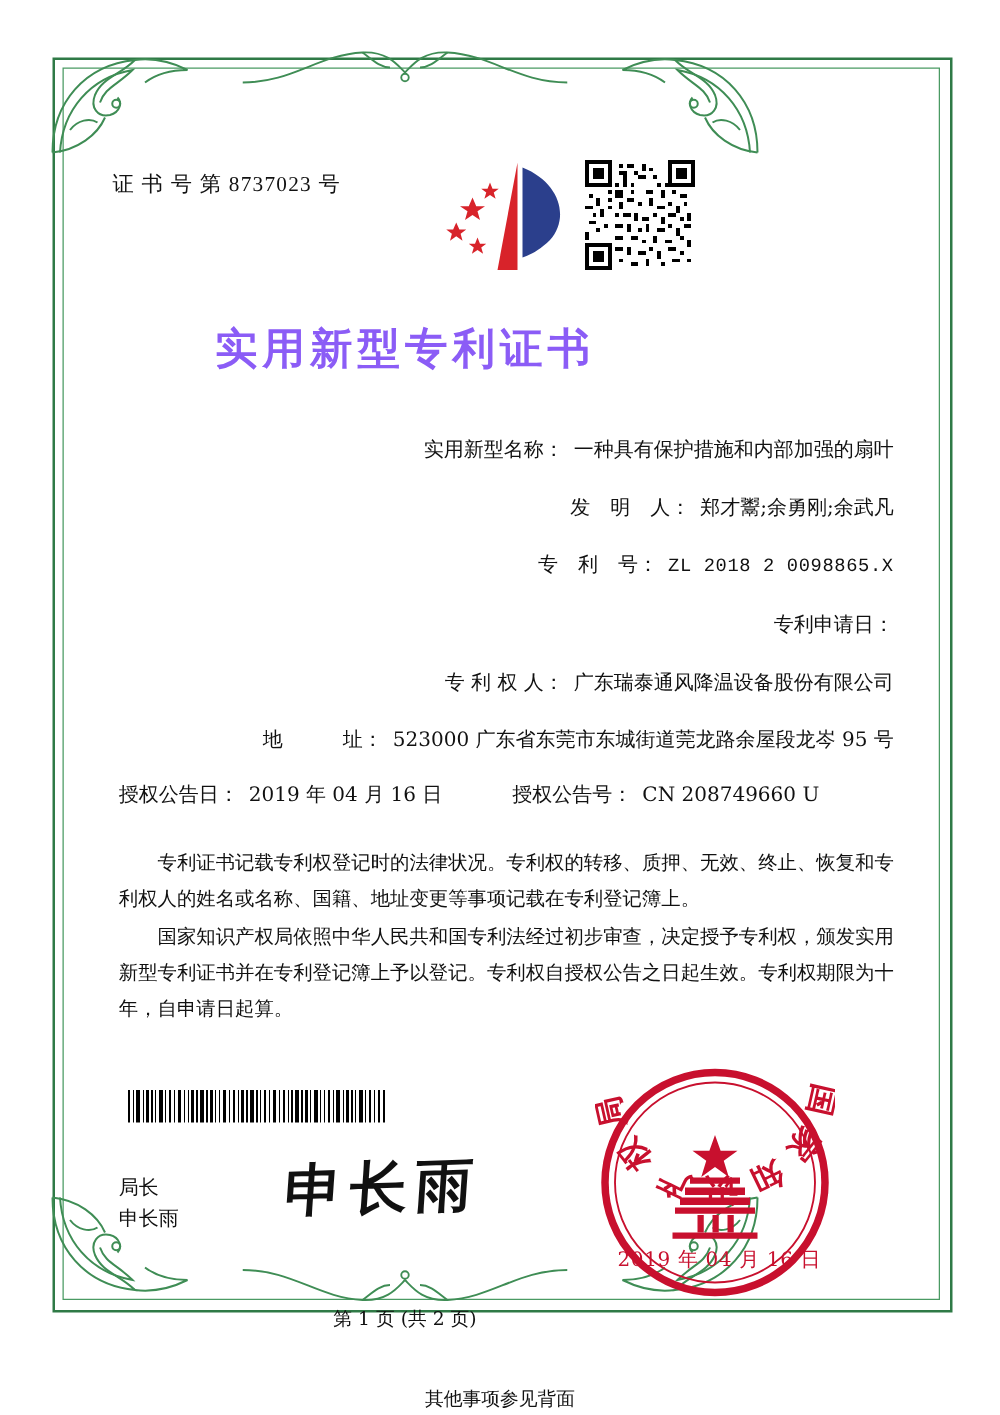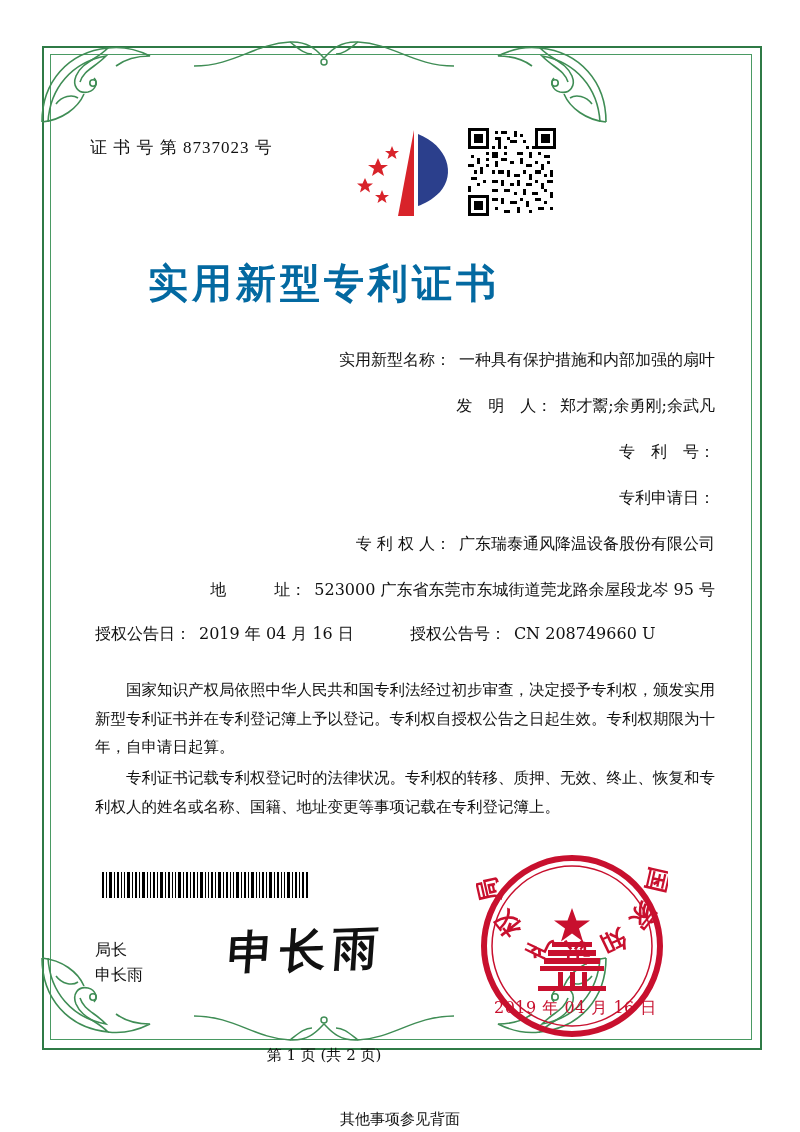--- a/index.html
+++ b/index.html
@@ -79,25 +79,25 @@
     right: 92px; top: 128px;
     width: 88px; height: 88px;
   }
 
   
   .title {
     position: absolute;
     left: 0; right: 0;
     top: 256px;
     text-align: center;
-    font-size: 40px;
+    font-size: 34px;
     font-weight: bold;
     letter-spacing: 4px;
     font-family: "DejaVu Serif", "Liberation Serif", serif;
-    color: #0369a1;
+    color: #8b5cf6;
   }
 
   
   .fields {
     position: absolute;
     left: 95px; top: 348px;
     width: 620px;
   }
   .field-row {
     display: flex;
@@ -412,20 +412,21 @@
     <div class="field-row">
       <span class="field-label">实用新型名称：</span>
       <span class="field-value">一种具有保护措施和内部加强的扇叶</span>
     </div>
     <div class="field-row">
       <span class="field-label">发　明　人：</span>
       <span class="field-value">郑才鬻;余勇刚;余武凡</span>
     </div>
     <div class="field-row">
       <span class="field-label">专　利　号：</span>
+      <span class="field-value mono">ZL 2018 2 0098865.X</span>
     </div>
     <div class="field-row">
       <span class="field-label">专利申请日：</span>
     </div>
     <div class="field-row">
       <span class="field-label">专 利 权 人：</span>
       <span class="field-value">广东瑞泰通风降温设备股份有限公司</span>
     </div>
     <div class="field-row">
       <span class="field-label">地　　　址：</span>
@@ -435,22 +436,22 @@
       <span class="field-label">授权公告日：</span>
       <span class="field-value">2019 年 04 月 16 日</span>
       <span class="seg2">
         <span class="field-label">授权公告号：</span>
         <span class="field-value">CN 208749660 U</span>
       </span>
     </div>
   </div>
 
   <div class="body-text">
+    <p>专利证书记载专利权登记时的法律状况。专利权的转移、质押、无效、终止、恢复和专利权人的姓名或名称、国籍、地址变更等事项记载在专利登记簿上。</p>
     <p>国家知识产权局依照中华人民共和国专利法经过初步审查，决定授予专利权，颁发实用新型专利证书并在专利登记簿上予以登记。专利权自授权公告之日起生效。专利权期限为十年，自申请日起算。</p>
-    <p>专利证书记载专利权登记时的法律状况。专利权的转移、质押、无效、终止、恢复和专利权人的姓名或名称、国籍、地址变更等事项记载在专利登记簿上。</p>
   </div>
 
   <div class="barcode">
     <svg width="210" height="26" viewBox="0 0 210 26" shape-rendering="crispEdges">
       <rect width="210" height="26" fill="#ffffff"></rect>
       <g fill="#000000">
         <rect x="2" y="0" width="2" height="26"></rect>
           <rect x="6" y="0" width="1" height="26"></rect>
         <rect x="9" y="0" width="3" height="26"></rect>
           <rect x="14" y="0" width="1" height="26"></rect>

